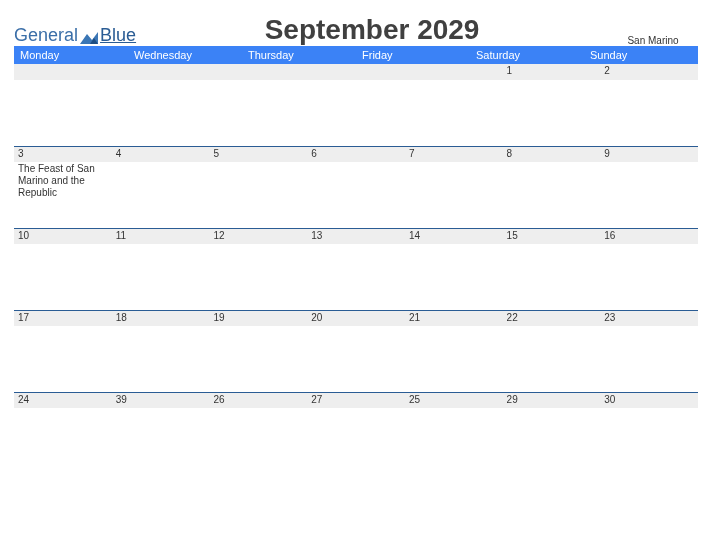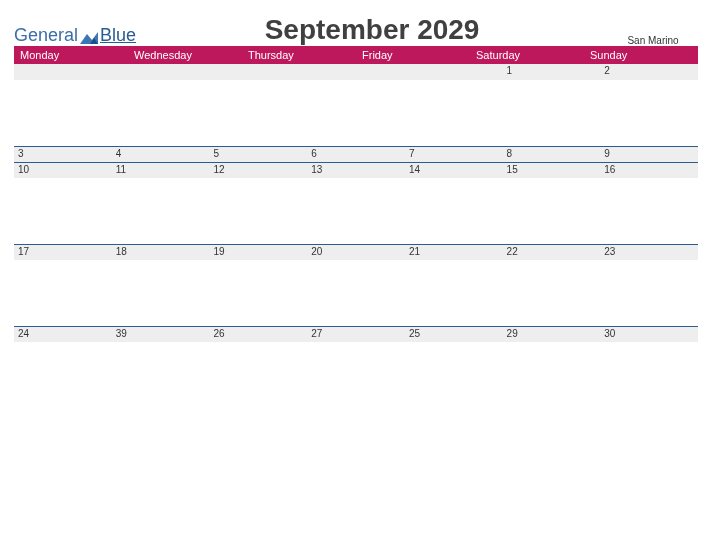--- a/index.html
+++ b/index.html
@@ -45,21 +45,21 @@
     color: #333;
     margin-top: 10px;
     min-width: 90px;
     text-align: center;
   }
   .calendar {
     width: 100%;
   }
   .weekdays {
     display: flex;
-    background: #be185d;
+    background: #3b82f6;
     color: #ffffff;
   }
   .weekdays div {
     flex: 1;
     font-size: 11px;
     padding: 3px 6px;
   }
   .daynum-row {
     display: flex;
     background: #eeeeee;
@@ -137,20 +137,29 @@
 
   <div class="daynum-row">
     <div class="daynum">3</div>
     <div class="daynum">4</div>
     <div class="daynum">5</div>
     <div class="daynum">6</div>
     <div class="daynum">7</div>
     <div class="daynum">8</div>
     <div class="daynum">9</div>
   </div>
+  <div class="body-row">
+    <div class="cell">The Feast of San Marino and the Republic</div>
+    <div class="cell"></div>
+    <div class="cell"></div>
+    <div class="cell"></div>
+    <div class="cell"></div>
+    <div class="cell"></div>
+    <div class="cell"></div>
+  </div>
 
   <div class="daynum-row">
     <div class="daynum">10</div>
     <div class="daynum">11</div>
     <div class="daynum">12</div>
     <div class="daynum">13</div>
     <div class="daynum">14</div>
     <div class="daynum">15</div>
     <div class="daynum">16</div>
   </div>

